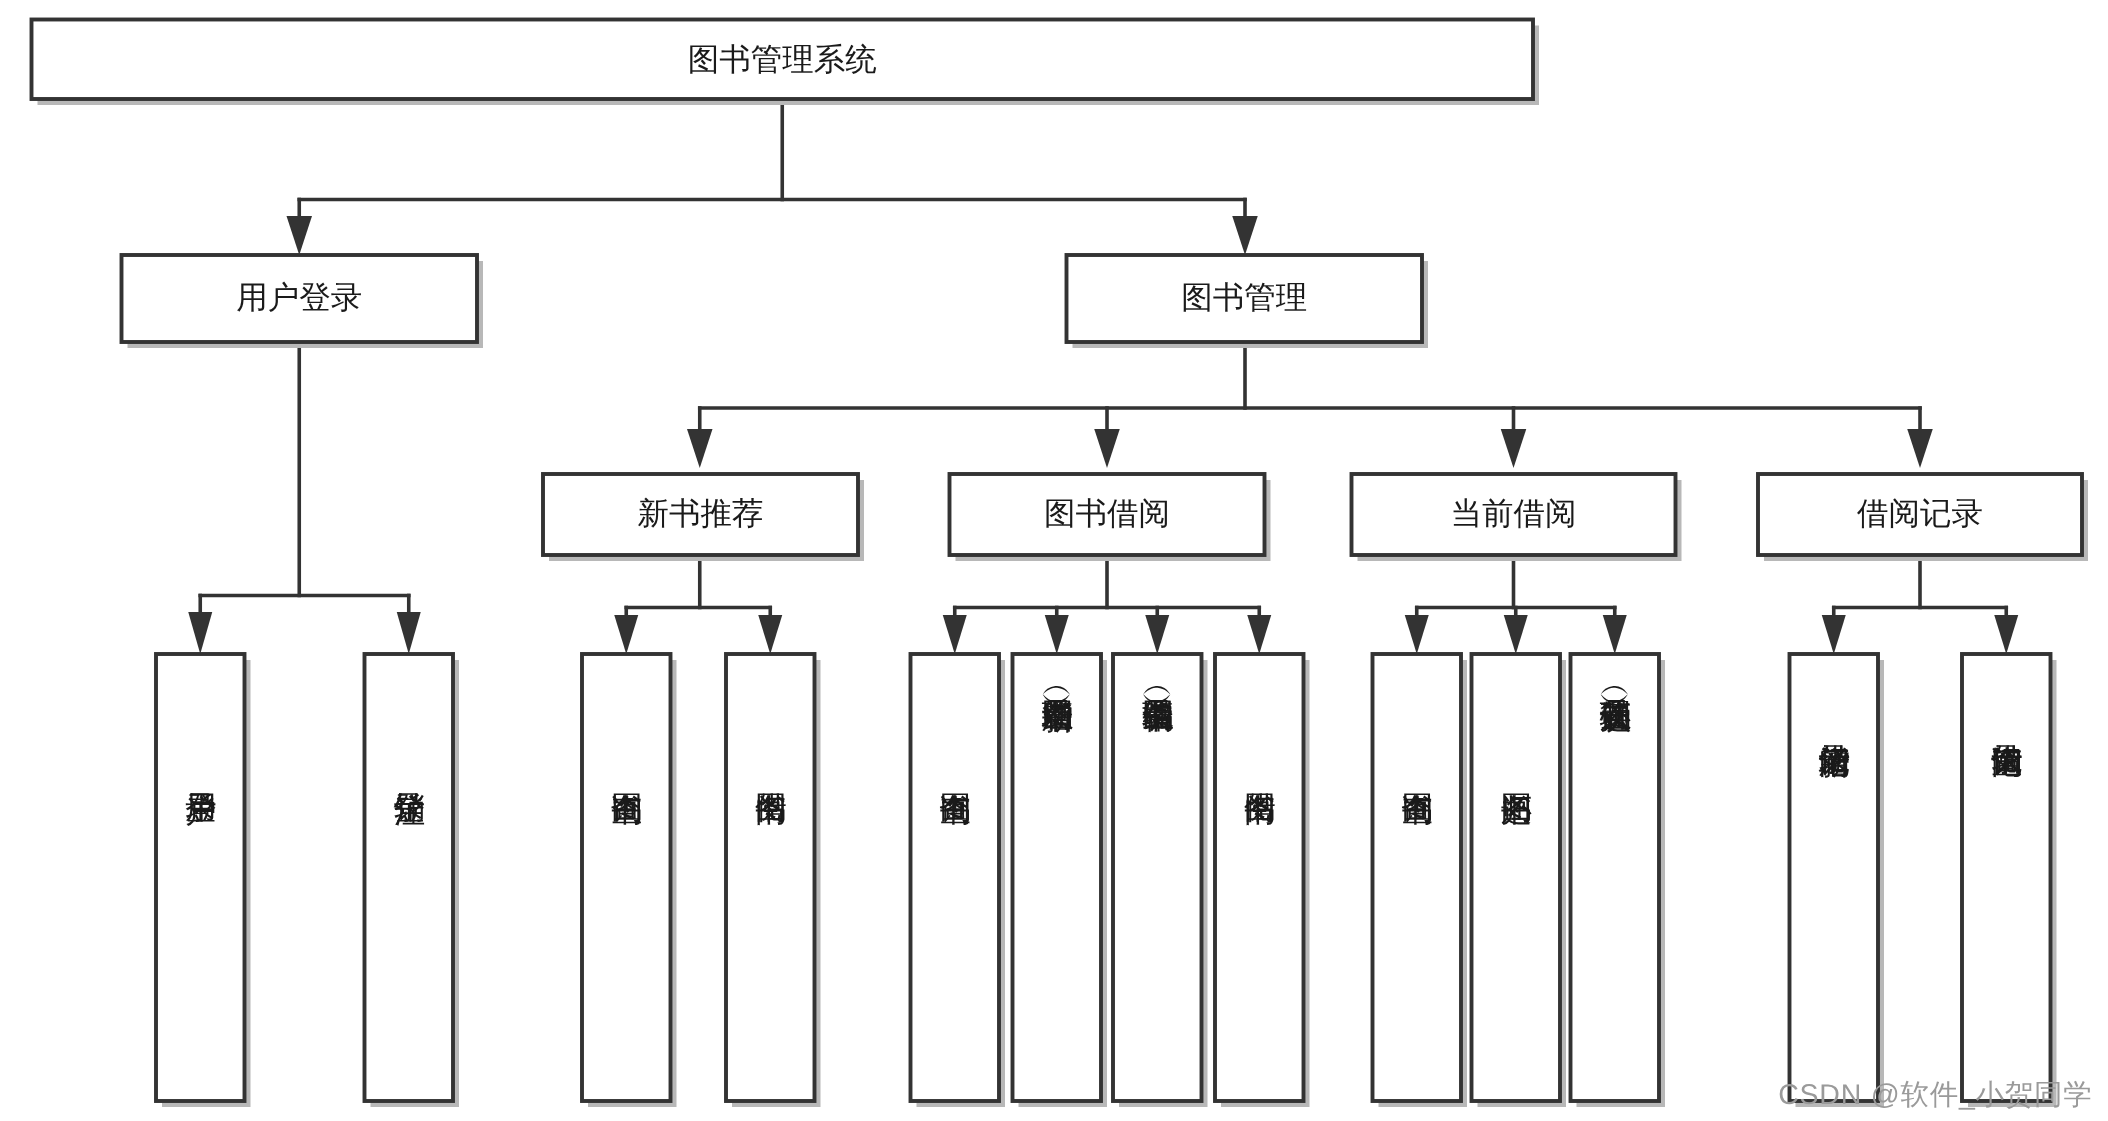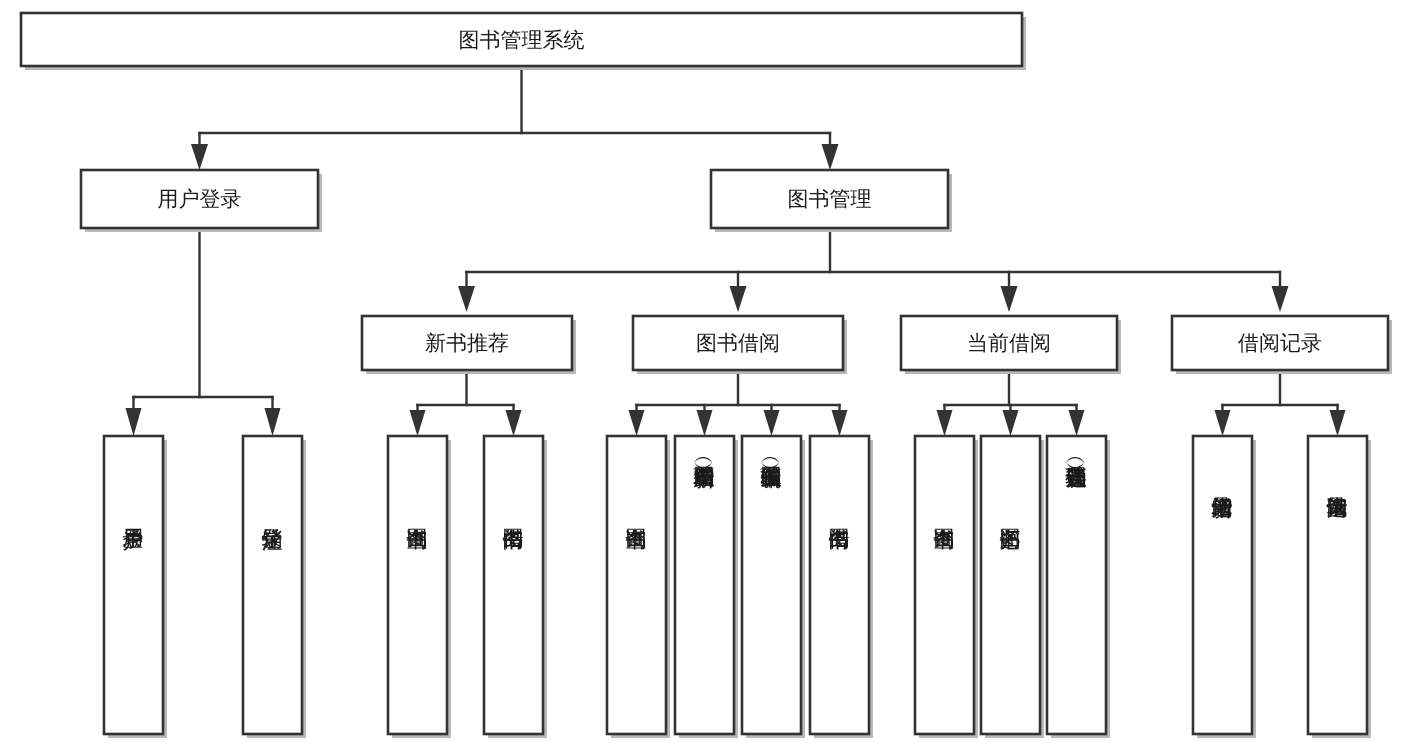--- a/index.html
+++ b/index.html
@@ -254,14 +254,15 @@
     </g>
 
     <g>
       <rect class="node-shadow" x="1312" y="440" width="59" height="298"></rect>
       <rect class="node-box" x="1308" y="436" width="59" height="298"></rect>
       <text class="node-label-vertical" x="1337.5" y="480" writing-mode="tb">查询借阅记录</text>
     </g>
 
   </svg>
 
+  <div class="watermark">CSDN @软件_小贺同学</div>
 
 </div>
 
 </body></html>

